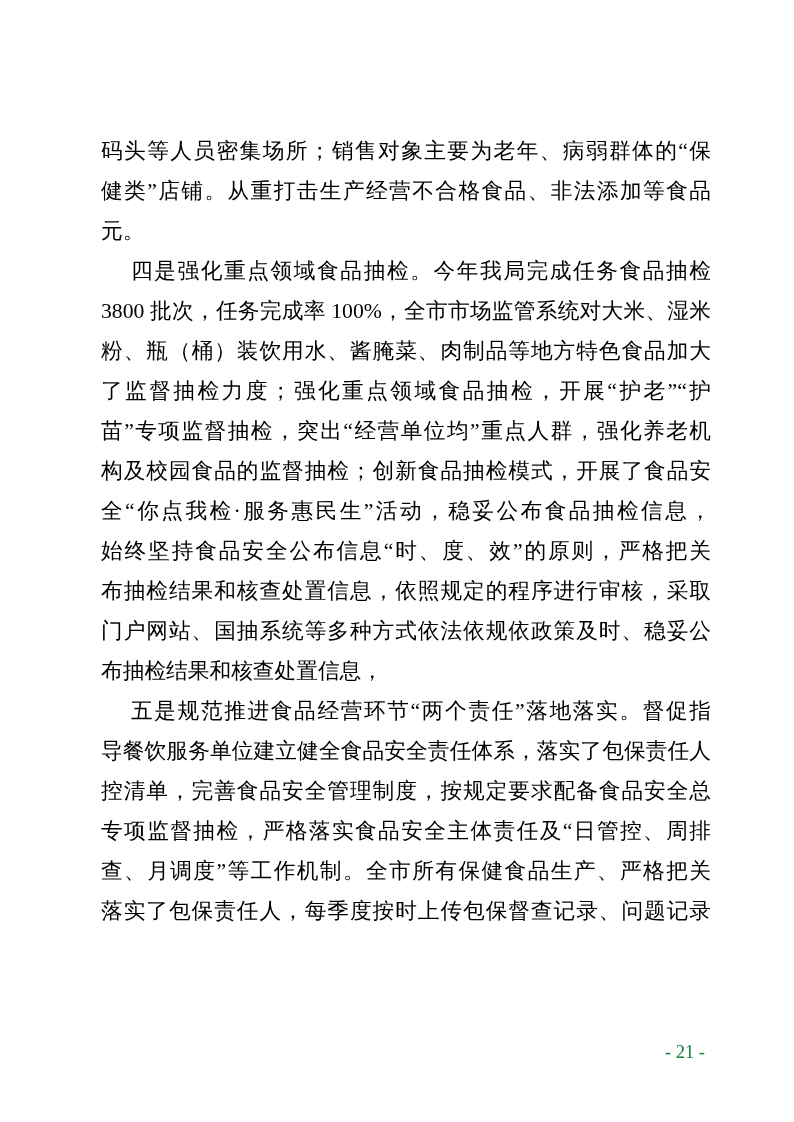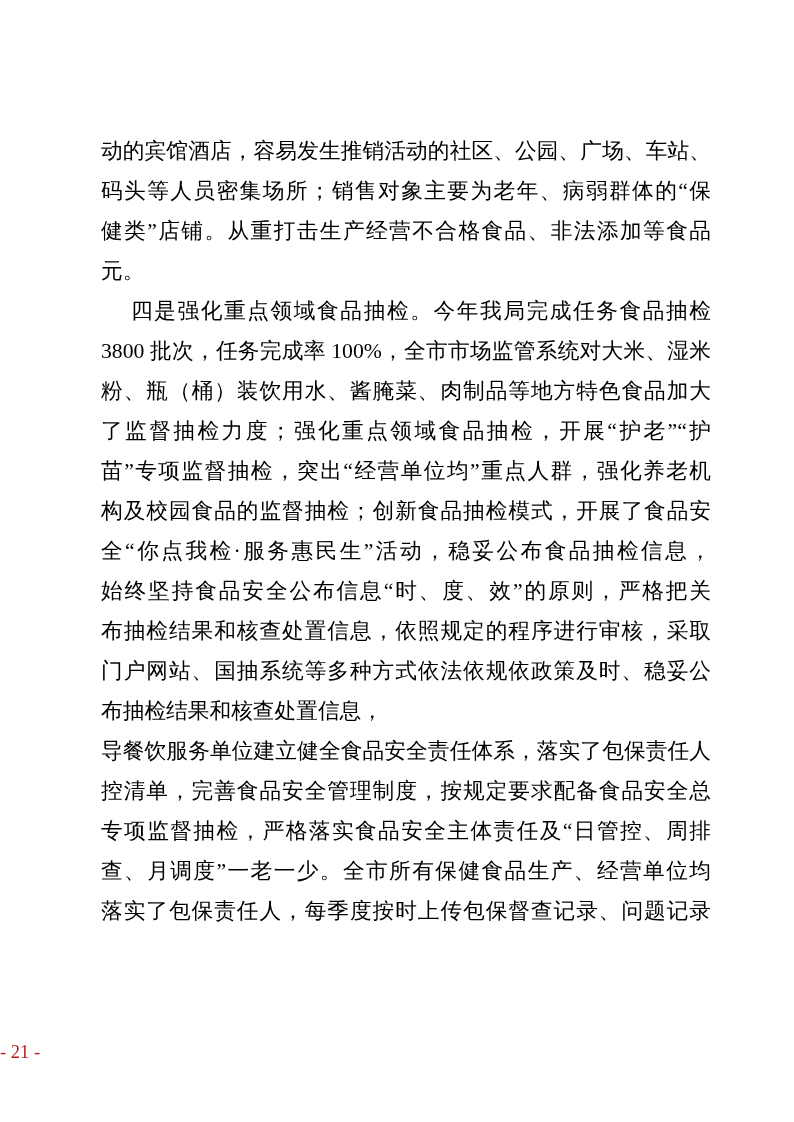--- a/index.html
+++ b/index.html
@@ -39,52 +39,53 @@
     text-indent: 30px;
   }
   .line b {
     font-weight: normal;
   }
   .page-number {
     position: absolute;
     top: 1040px;
     left: 0;
     width: 705px;
+    text-align: right;
     font-size: 18.5px;
     line-height: 24px;
     font-family: "Liberation Serif", "DejaVu Serif", serif;
-    color: #b91c1c;
+    color: #15803d;
   }
 </style>
 </head>
 <body>
 
 <div class="page">
   <div class="text-block" id="doc-body">
       <div>
-        <div class="line"><span>动的宾馆酒店，容易发生推销活动的社区、公园、广场、车站、</span></div>
         <div class="line"><span>码头等人员密集场所；销售对象主要为老年、病弱群体的“保</span></div>
         <div class="line"><span>健类”店铺。从重打击生产经营不合格食品、非法添加等食品</span></div>
         <div class="line last"><span>元。</span></div>
       </div>
       <div>
         <div class="line indent"><b>四是</b><span>强化重点领域食品抽检。今年我局完成任务食品抽检</span></div>
         <div class="line"><span>3800 批次，任务完成率 100%，全市市场监管系统对大米、湿米</span></div>
         <div class="line"><span>粉、瓶（桶）装饮用水、酱腌菜、肉制品等地方特色食品加大</span></div>
         <div class="line"><span>了监督抽检力度；强化重点领域食品抽检，开展“护老”“护</span></div>
         <div class="line"><span>苗”专项监督抽检，突出“经营单位均”重点人群，强化养老机</span></div>
         <div class="line"><span>构及校园食品的监督抽检；创新食品抽检模式，开展了食品安</span></div>
         <div class="line"><span>全“你点我检·服务惠民生”活动，稳妥公布食品抽检信息，</span></div>
         <div class="line"><span>始终坚持食品安全公布信息“时、度、效”的原则，严格把关</span></div>
         <div class="line"><span>布抽检结果和核查处置信息，依照规定的程序进行审核，采取</span></div>
         <div class="line"><span>门户网站、国抽系统等多种方式依法依规依政策及时、稳妥公</span></div>
         <div class="line last"><span>布抽检结果和核查处置信息，</span></div>
       </div>
       <div>
+        <div class="line indent"><b>五是</b><span>规范推进食品经营环节“两个责任”落地落实。督促指</span></div>
         <div class="line"><span>导餐饮服务单位建立健全食品安全责任体系，落实了包保责任人</span></div>
         <div class="line"><span>控清单，完善食品安全管理制度，按规定要求配备食品安全总</span></div>
         <div class="line"><span>专项监督抽检，严格落实食品安全主体责任及“日管控、周排</span></div>
-        <div class="line"><span>查、月调度”一老一少。全市所有保健食品生产、经营单位均</span></div>
+        <div class="line"><span>查、月调度”等工作机制。全市所有保健食品生产、严格把关</span></div>
         <div class="line"><span>落实了包保责任人，每季度按时上传包保督查记录、问题记录</span></div>
       </div>
     </div>
   <div class="page-number">- 21 -</div>
 </div>
 
 </body></html>

